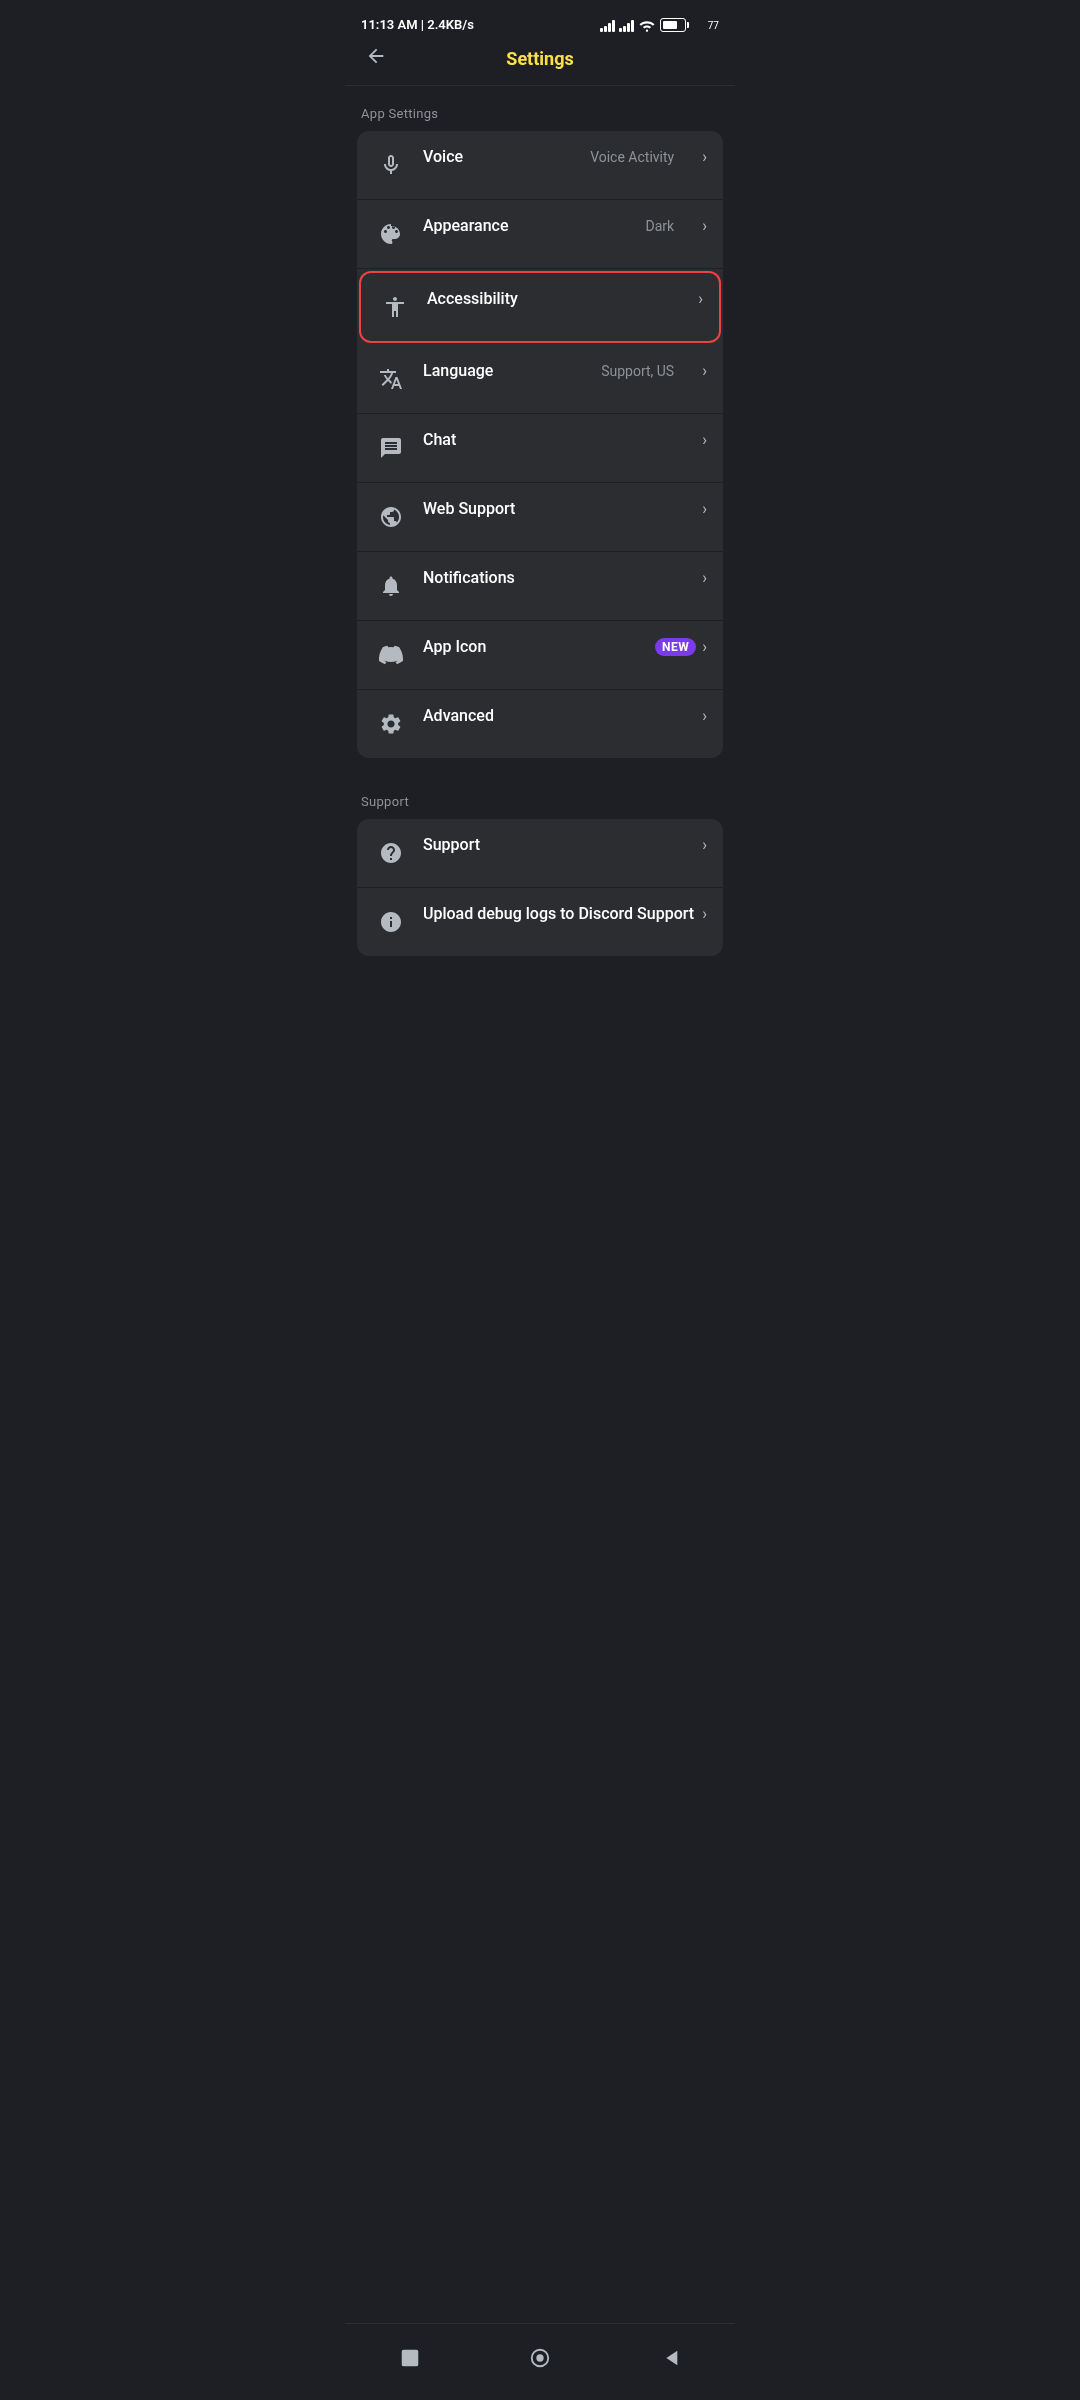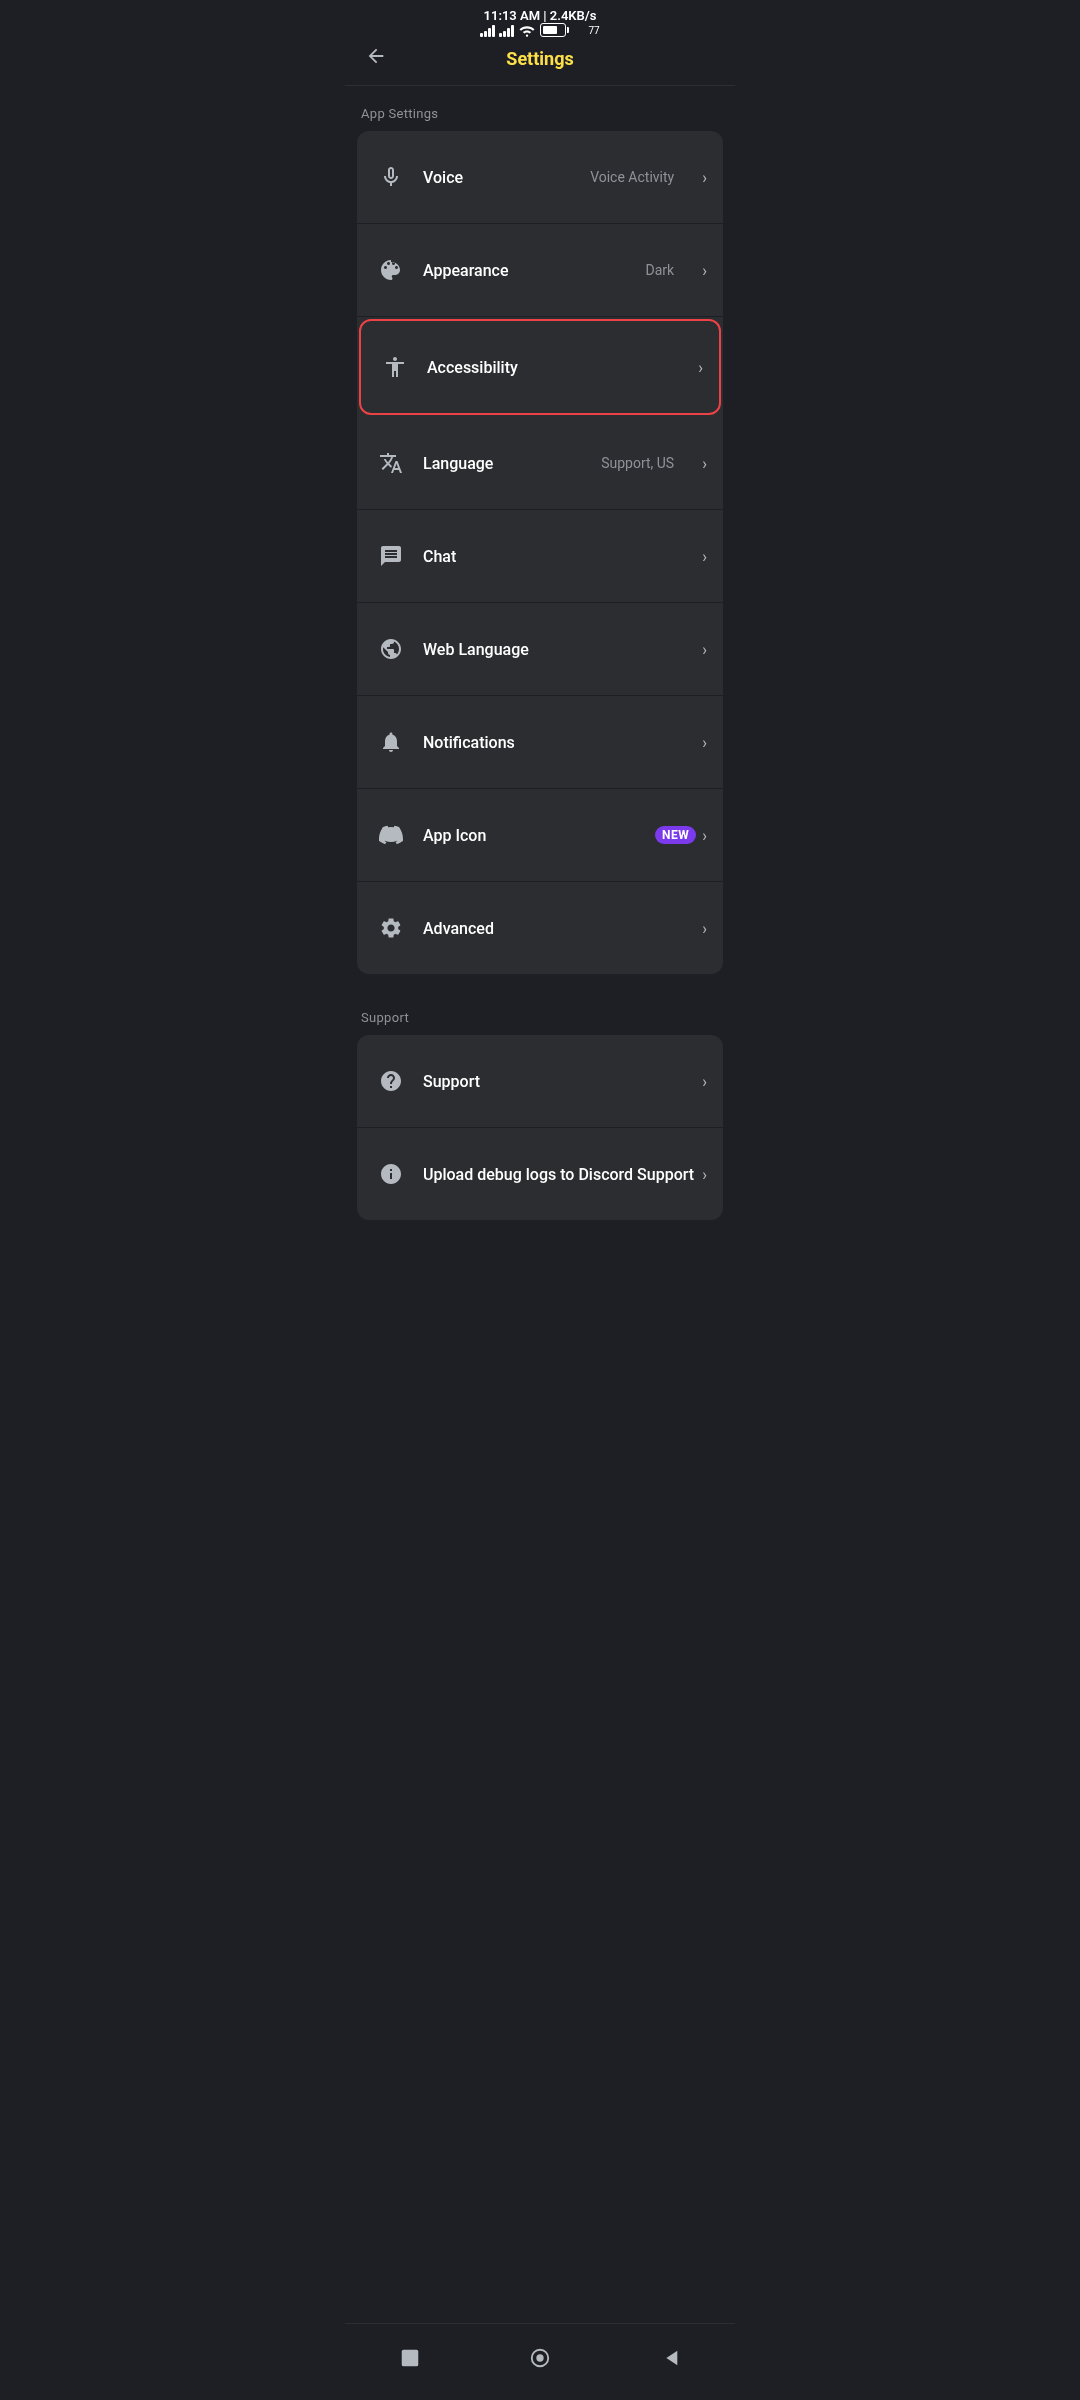--- a/index.html
+++ b/index.html
@@ -17,24 +17,23 @@
       min-height: 844px;
       margin: 0 auto;
       position: relative;
       overflow-x: hidden;
     }
 
     
     .status-bar {
       display: flex;
       justify-content: space-between;
-      align-items: center;
+      align-items: flex-end;
       padding: 8px 16px 4px 16px;
       height: 36px;
-      flex-direction: column;
     }
 
     .status-time {
       font-size: 13px;
       font-weight: 600;
       color: #ffffff;
     }
 
     .status-icons {
       display: flex;
@@ -135,22 +134,22 @@
     
     .settings-card {
       background-color: #2b2d31;
       border-radius: 12px;
       margin: 0 12px 16px 12px;
       overflow: hidden;
     }
 
     .settings-item {
       display: flex;
-      align-items: center;
-      padding: 28px 16px;
+      align-items: flex-start;
+      padding: 16px 16px;
       cursor: pointer;
       position: relative;
       min-height: 64px;
     }
 
     .settings-item:not(:last-child) {
       border-bottom: 1px solid #1e1f24;
     }
 
     .settings-item.highlighted {
@@ -364,21 +363,21 @@
     </div>
   </div>
 
   <div class="settings-item">
     <div class="item-icon">
       <svg viewBox="0 0 24 24">
         <path d="M12 2C6.48 2 2 6.48 2 12s4.48 10 10 10 10-4.48 10-10S17.52 2 12 2zm-1 17.93c-3.95-.49-7-3.85-7-7.93 0-.62.08-1.21.21-1.79L9 15v1c0 1.1.9 2 2 2v1.93zm6.9-2.54c-.26-.81-1-1.39-1.9-1.39h-1v-3c0-.55-.45-1-1-1H8v-2h2c.55 0 1-.45 1-1V7h2c1.1 0 2-.9 2-2v-.41c2.93 1.19 5 4.06 5 7.41 0 2.08-.8 3.97-2.1 5.39z"></path>
       </svg>
     </div>
     <div class="item-content">
-      <span class="item-label">Web Language</span>
+      <span class="item-label">Web Support</span>
     </div>
     <div class="item-right">
       <span class="chevron">›</span>
     </div>
   </div>
 
   <div class="settings-item">
     <div class="item-icon">
       <svg viewBox="0 0 24 24">
         <path d="M12 22c1.1 0 2-.9 2-2h-4c0 1.1.9 2 2 2zm6-6v-5c0-3.07-1.64-5.64-4.5-6.32V4c0-.83-.67-1.5-1.5-1.5s-1.5.67-1.5 1.5v.68C7.63 5.36 6 7.92 6 11v5l-2 2v1h16v-1l-2-2z"></path>

